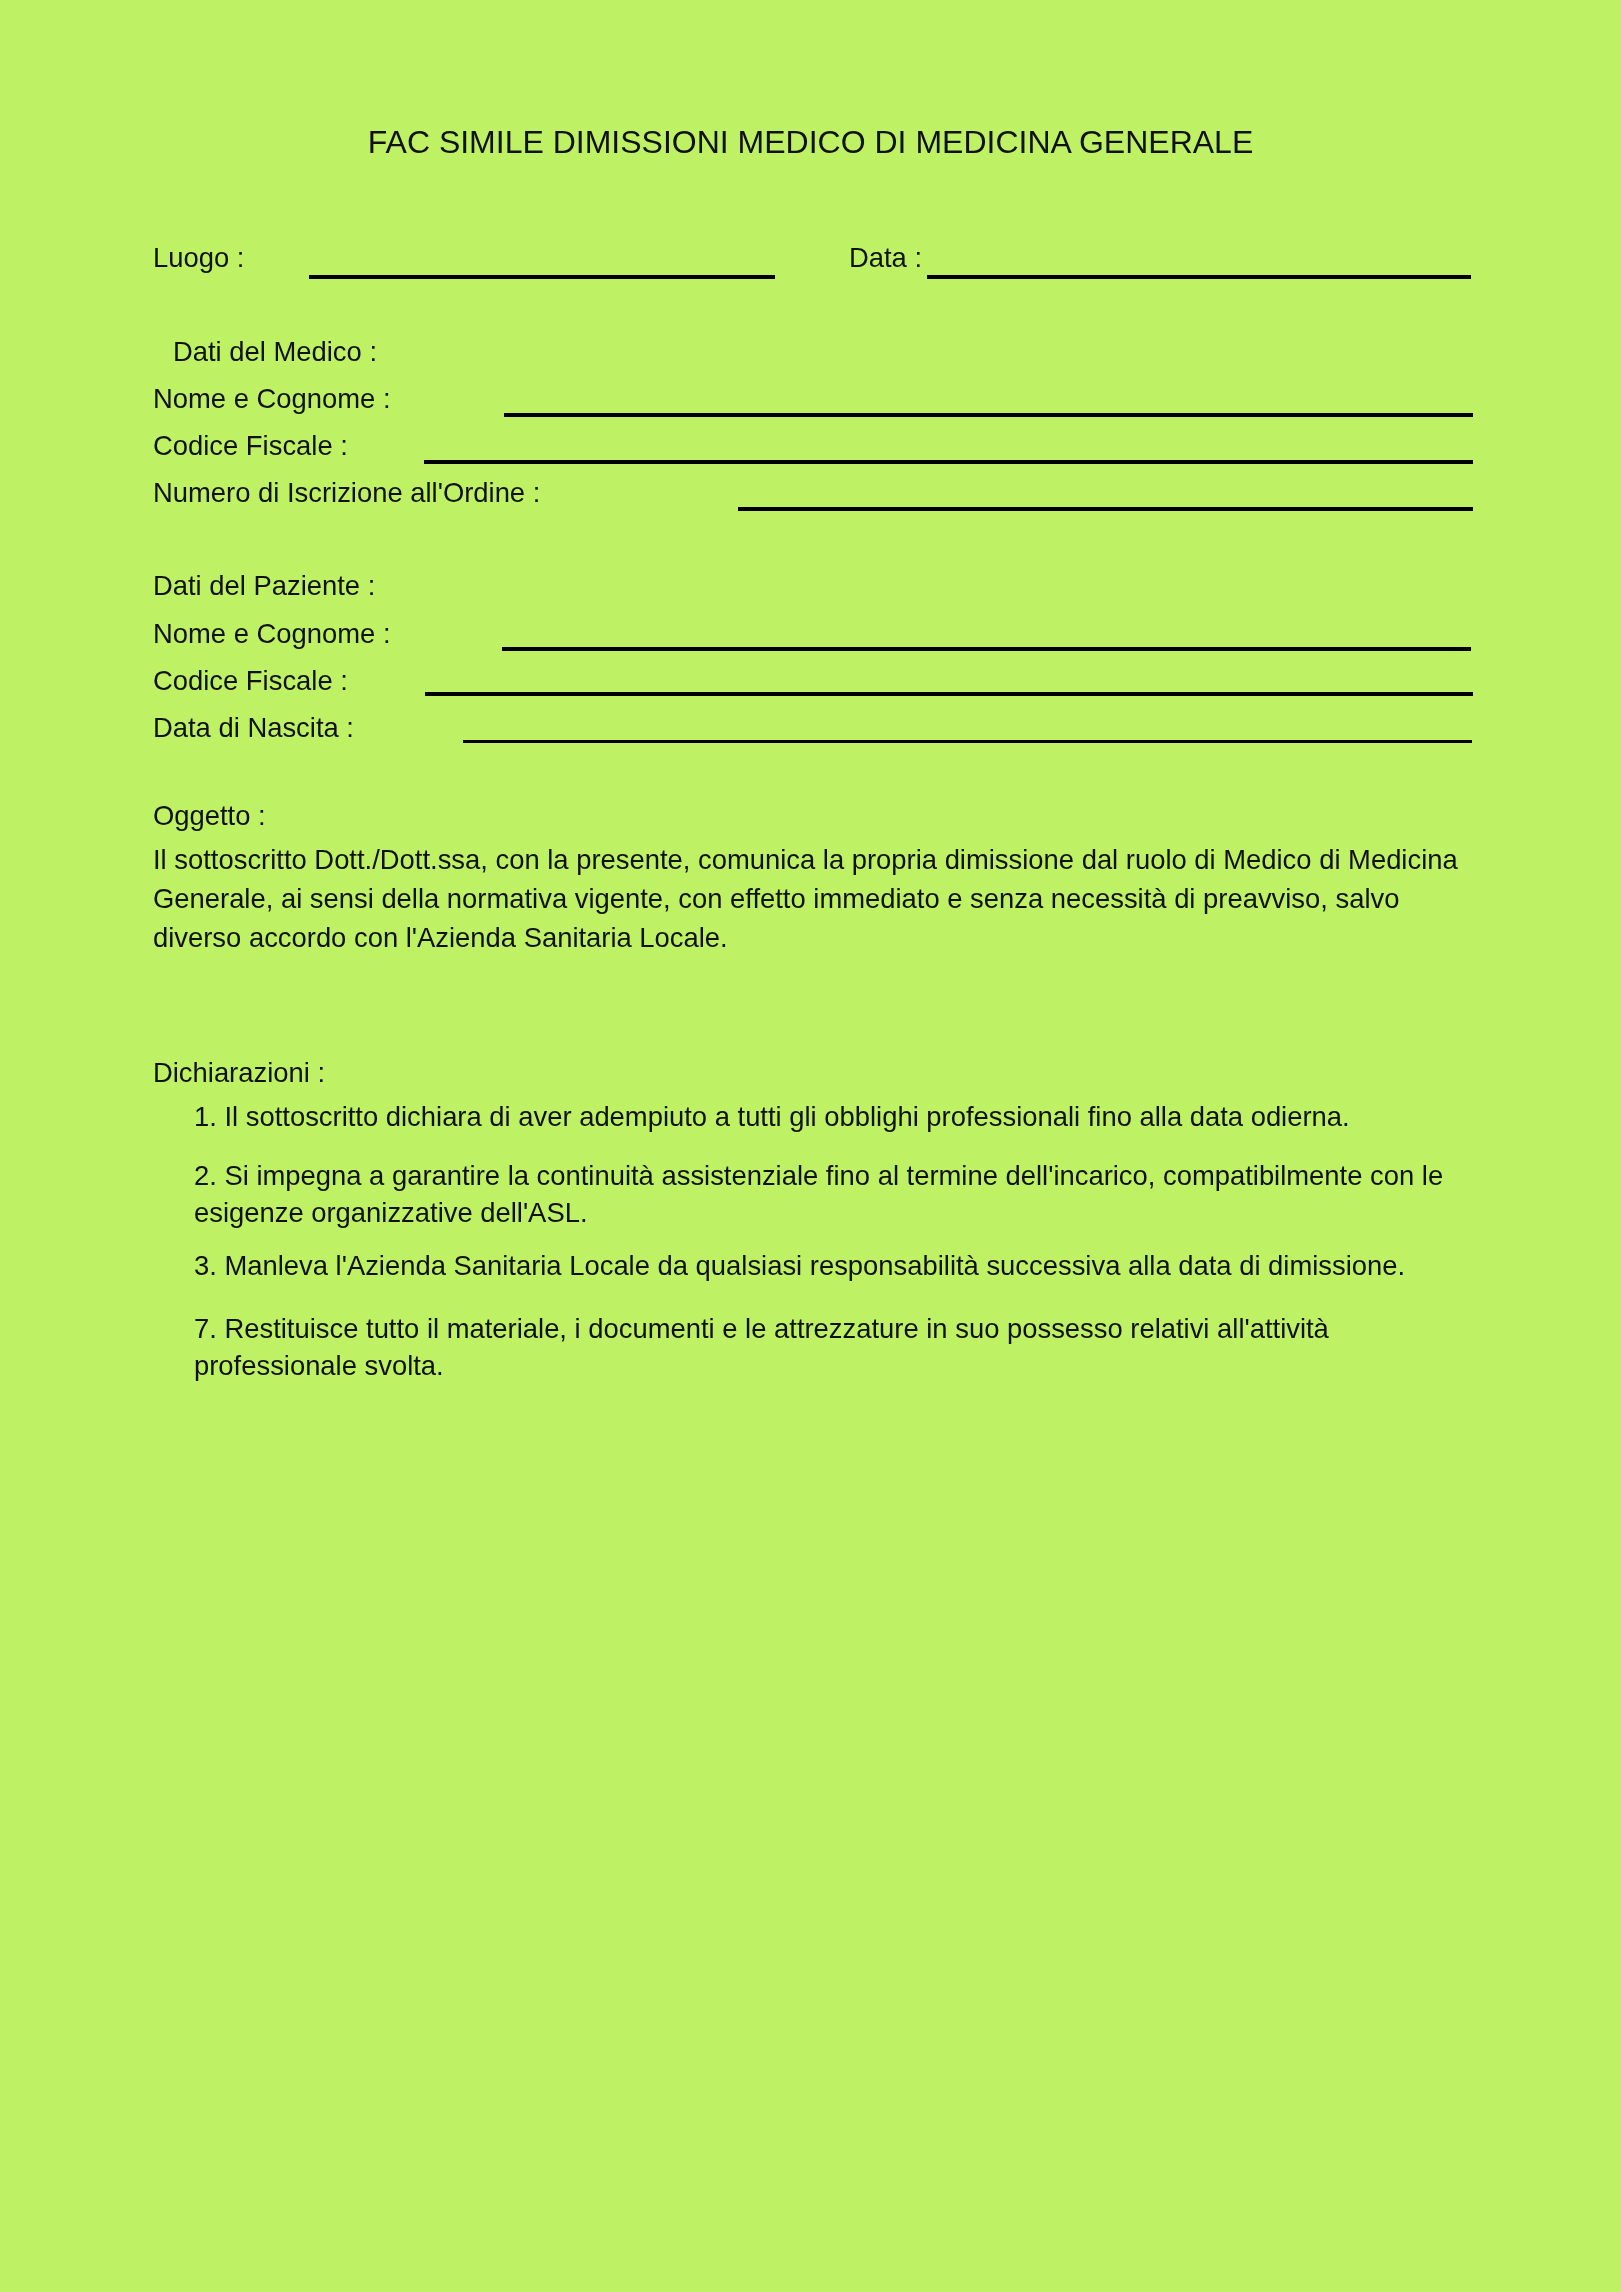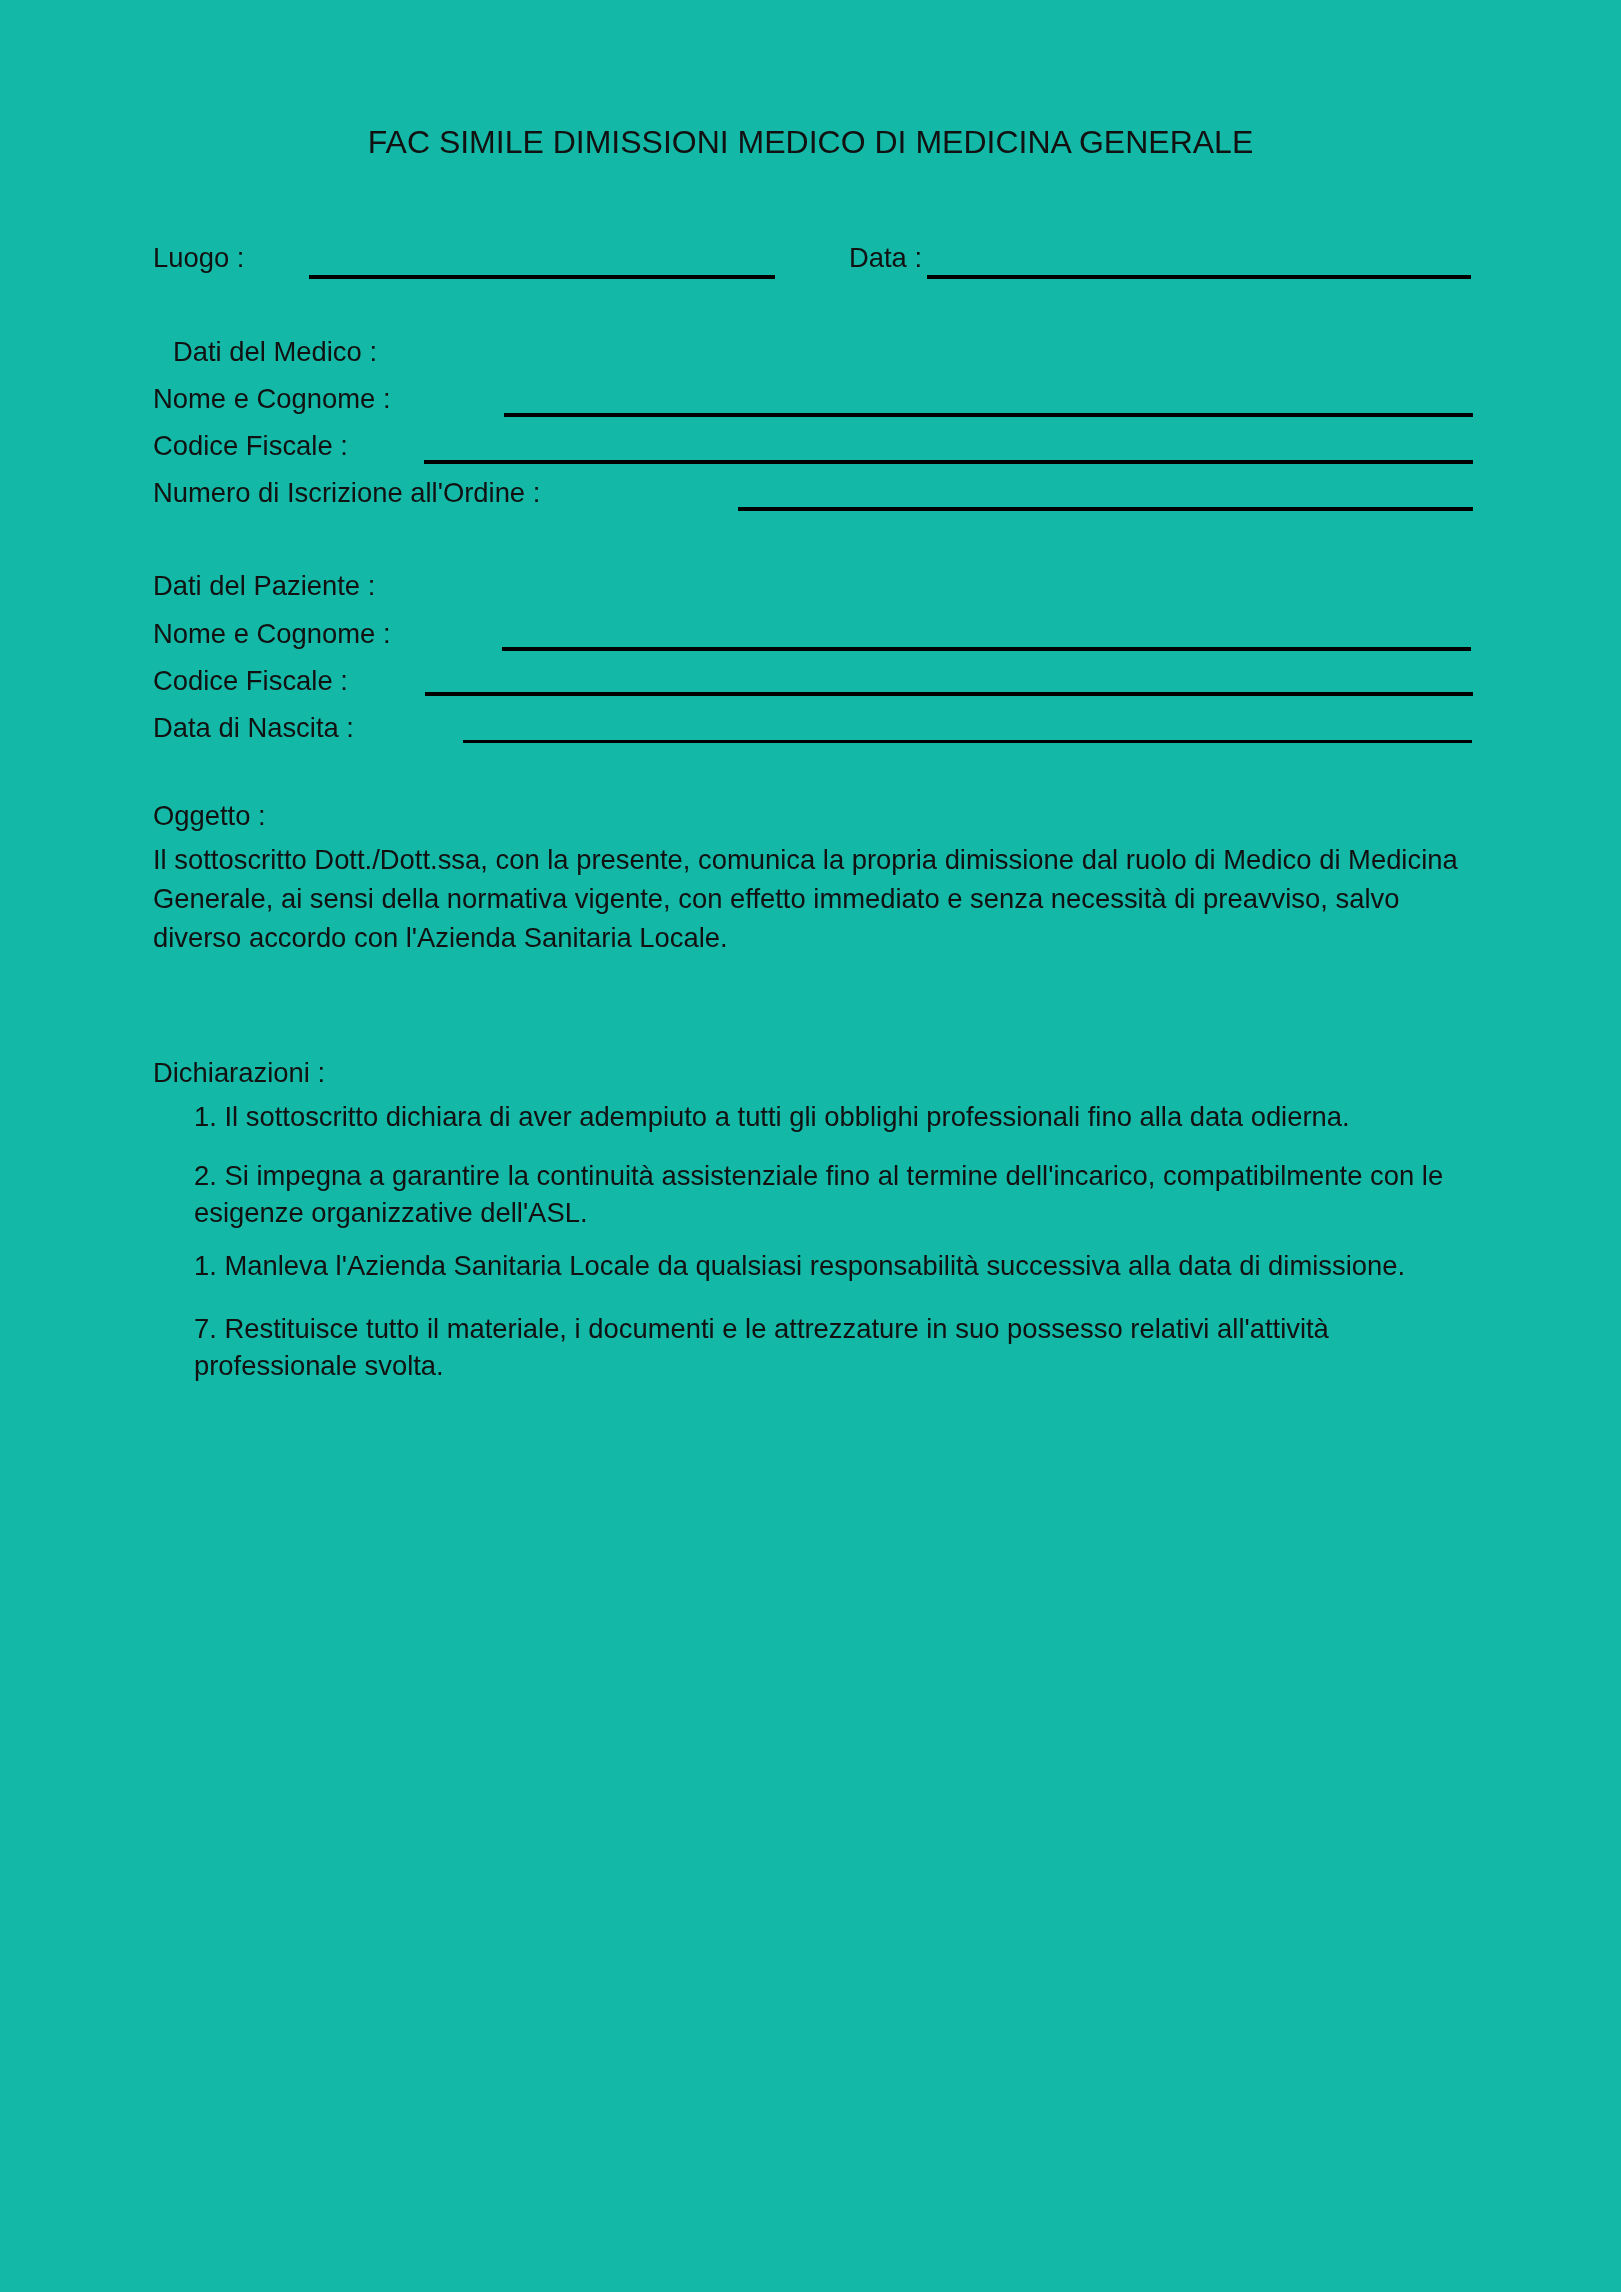--- a/index.html
+++ b/index.html
@@ -4,21 +4,21 @@
 <style>
   html, body {
     margin: 0;
     padding: 0;
     background: #ffffff;
   }
   .page {
     position: relative;
     width: 1621px;
     height: 2293px;
-    background: #14b8a6;
+    background: #bef264;
     font-family: "Liberation Sans", sans-serif;
     color: #111111;
     overflow: hidden;
   }
   .doc-title {
     position: absolute;
     left: 0;
     top: 123px;
     width: 100%;
     text-align: center;
@@ -88,18 +88,18 @@
   <div class="lbl" style="left:153px; top:799px;">Oggetto :</div>
   <div class="para" style="left:153px; top:840px; width:1392px;">Il sottoscritto Dott./Dott.ssa, con la presente, comunica la propria dimissione dal ruolo di Medico di Medicina
 Generale, ai sensi della normativa vigente, con effetto immediato e senza necessità di preavviso, salvo
 diverso accordo con l'Azienda Sanitaria Locale.</div>
 
   <div class="lbl" style="left:153px; top:1056px;">Dichiarazioni :</div>
 
   <div class="list-item" style="left:194px; top:1098px; width:1362px;">1. Il sottoscritto dichiara di aver adempiuto a tutti gli obblighi professionali fino alla data odierna.</div>
   <div class="list-item" style="left:194px; top:1157px; width:1362px;">2. Si impegna a garantire la continuità assistenziale fino al termine dell'incarico, compatibilmente con le
 esigenze organizzative dell'ASL.</div>
-  <div class="list-item" style="left:194px; top:1247px; width:1362px;">1. Manleva l'Azienda Sanitaria Locale da qualsiasi responsabilità successiva alla data di dimissione.</div>
+  <div class="list-item" style="left:194px; top:1247px; width:1362px;">3. Manleva l'Azienda Sanitaria Locale da qualsiasi responsabilità successiva alla data di dimissione.</div>
   <div class="list-item" style="left:194px; top:1310px; width:1362px;">7. Restituisce tutto il materiale, i documenti e le attrezzature in suo possesso relativi all'attività
 professionale svolta.</div>
 
 </div>
 
 
 </body></html>

